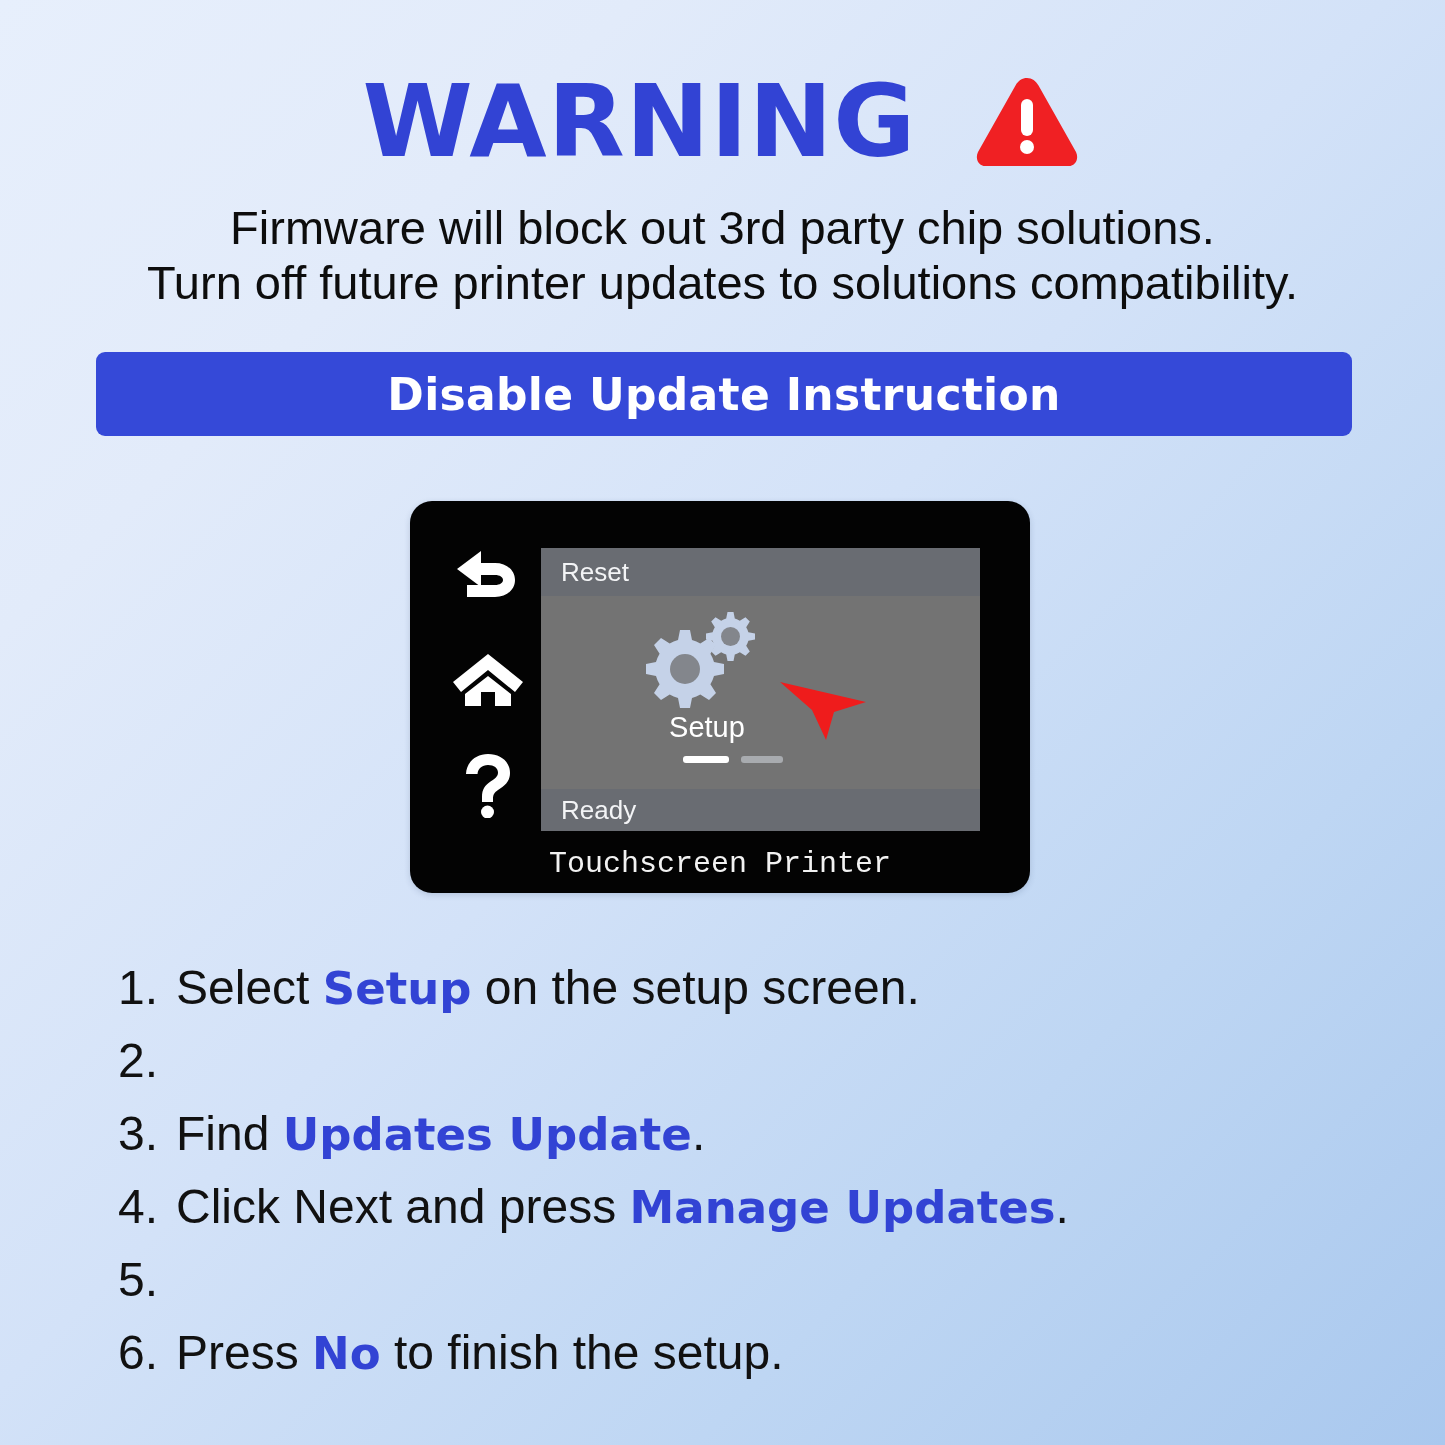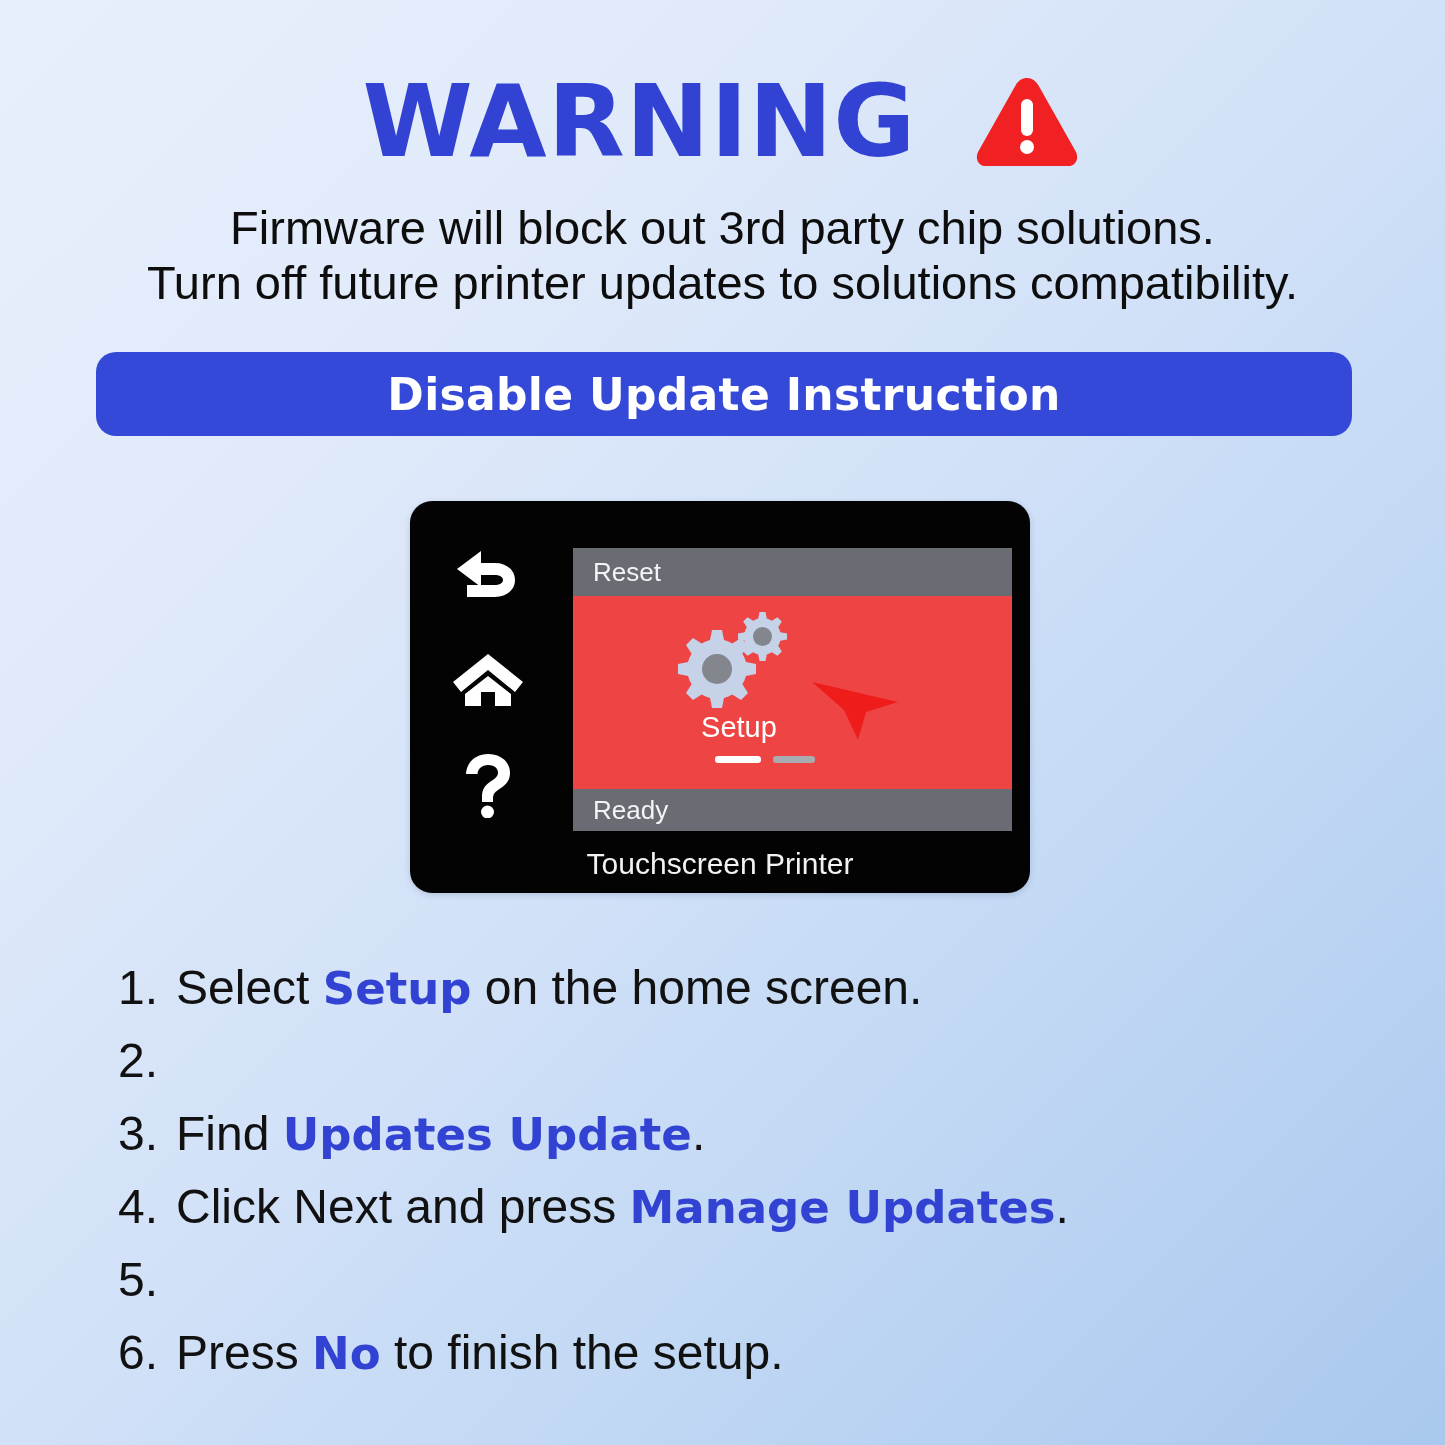--- a/index.html
+++ b/index.html
@@ -63,21 +63,21 @@
   #subtitle .line { display: block; white-space: nowrap; }
 
   
   #banner {
     position: absolute;
     left: 96px;
     top: 352px;
     width: 1256px;
     height: 84px;
     background: #3549d8;
-    border-radius: 20px;
+    border-radius: 9px;
     display: flex;
     align-items: center;
     justify-content: center;
   }
   #banner-label {
     color: #ffffff;
     font-size: 44px;
     font-weight: bold;
     font-family: "DejaVu Sans", sans-serif;
     letter-spacing: 0.3px;
@@ -110,23 +110,22 @@
     box-sizing: border-box;
   }
   #device-keys svg { display: block; }
 
   #screen {
     position: absolute;
     left: 131px;
     top: 47px;
     width: 439px;
     height: 283px;
-    background: #ef4444;
+    background: #737373;
     overflow: hidden;
-    margin-left: 32px;
   }
   .screen-bar {
     position: absolute;
     left: 0;
     width: 439px;
     background: #696c72;
     color: #f3f4f6;
     font-size: 26px;
     display: flex;
     align-items: center;
@@ -181,21 +180,21 @@
   .pager-dot.inactive { width: 42px; background: #a8abaf; }
 
   #device-caption {
     position: absolute;
     left: 0;
     bottom: 12px;
     width: 620px;
     text-align: center;
     color: #f2f2f2;
     font-size: 30px;
-    font-family: Liberation Sans, sans-serif;
+    font-family: Liberation Mono, monospace;
   }
 
   
   #steps {
     position: absolute;
     left: 118px;
     top: 960px;
     width: 1200px;
   }
   .step {
@@ -293,21 +292,21 @@
 
       <div class="screen-bar" id="screen-bottom-bar">Ready</div>
     </div>
 
     <div id="device-caption">Touchscreen Printer</div>
   </div>
 
   <div id="steps">
       <div class="step">
         <span class="step-num">1.</span>
-        <span class="step-text"><span>Select </span><span class="kw">Setup</span><span> on the home screen.</span></span>
+        <span class="step-text"><span>Select </span><span class="kw">Setup</span><span> on the setup screen.</span></span>
       </div>
       <div class="step">
         <span class="step-num">2.</span>
       </div>
       <div class="step">
         <span class="step-num">3.</span>
         <span class="step-text"><span>Find </span><span class="kw">Updates Update</span><span>.</span></span>
       </div>
       <div class="step">
         <span class="step-num">4.</span>

